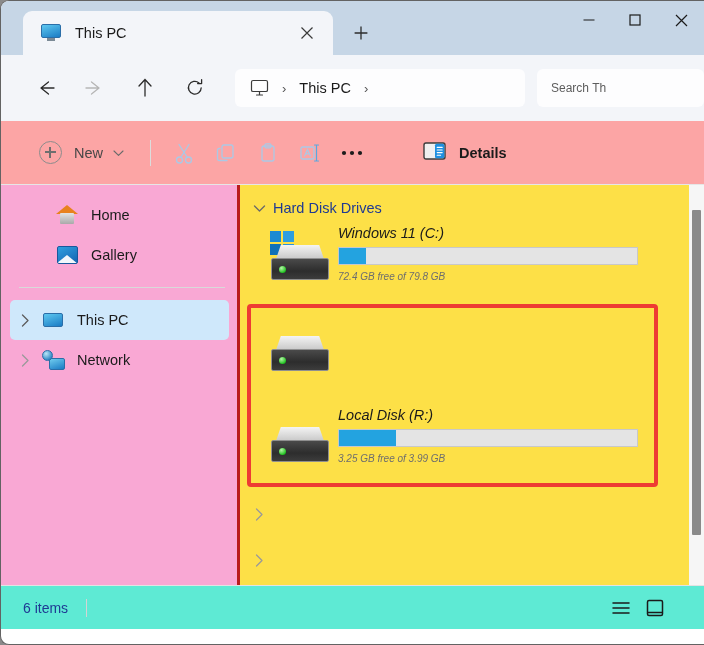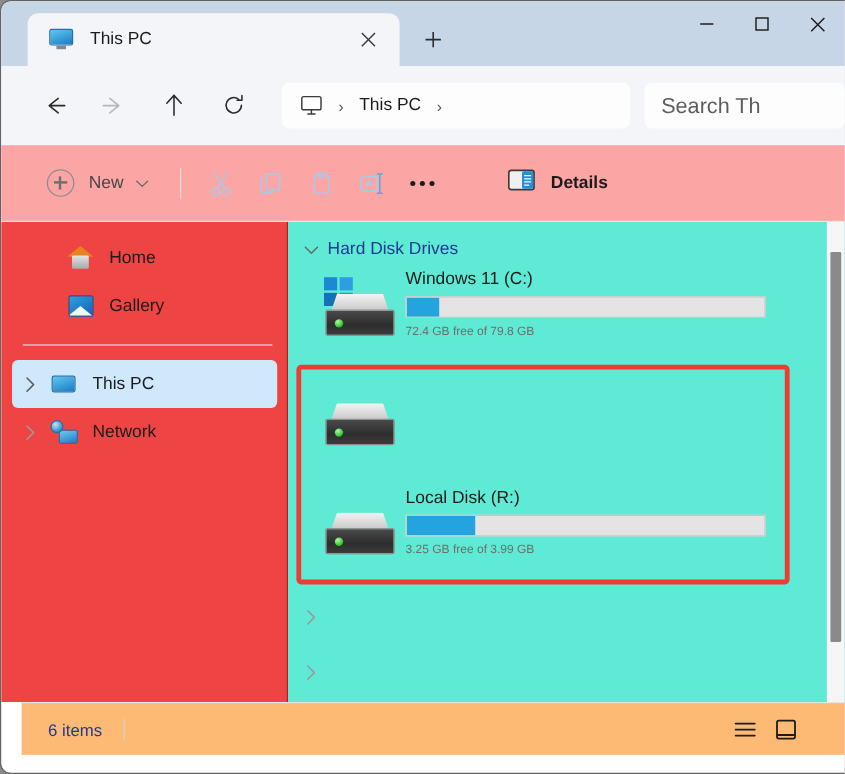--- a/index.html
+++ b/index.html
@@ -139,21 +139,21 @@
     background: #fdfdfe;
     border-radius: 6px;
     margin-left: 12px;
     display: flex;
     align-items: center;
     padding-left: 14px;
     box-sizing: border-box;
     overflow: hidden;
   }
   .search-placeholder {
-    font-size: 18px;
+    font-size: 12px;
     color: #5d5d5d;
     white-space: nowrap;
   }
 
   
   .cmdbar {
     height: 64px;
     background: #fca5a5;
     display: flex;
     align-items: center;
@@ -200,24 +200,24 @@
 
   
   .bodysplit {
     display: flex;
     height: 400px;
     background: #ffffff;
   }
   .sidebar {
     width: 239px;
     flex: 0 0 auto;
-    background: #ef4444;
+    background: #f9a8d4;
     padding-top: 10px;
     box-sizing: border-box;
-    border-right: 1px solid #b91c1c;
+    border-right: 3px solid #b91c1c;
   }
   .sb-item {
     display: flex;
     align-items: center;
     height: 40px;
     margin: 0 8px 0 9px;
     border-radius: 5px;
     padding-left: 0;
   }
   .sb-item.selected { background: #cfe8fb; }
@@ -295,21 +295,21 @@
     border-radius: 50%;
     background: radial-gradient(circle at 35% 30%, #b8e6f7, #2c86c4 75%);
     border: 1px solid #2a6ea8;
     box-sizing: border-box;
   }
 
   
   .mainpane {
     flex: 1 1 auto;
     position: relative;
-    background: #5eead4;
+    background: #fde047;
     padding-top: 6px;
     overflow: hidden;
   }
   .grp-header {
     display: flex;
     align-items: center;
     height: 26px;
     padding-left: 8px;
     margin-top: 4px;
   }
@@ -322,20 +322,21 @@
     font-size: 14.5px;
     color: #1f3a93;
     margin-left: 3px;
   }
   .drive-row {
     display: flex;
     align-items: flex-start;
     padding-left: 22px;
     height: 91px;
     box-sizing: border-box;
+    font-style: italic;
   }
   .drive-icon-wrap {
     width: 76px;
     flex: 0 0 auto;
     display: flex;
     align-items: center;
     justify-content: center;
     padding-top: 22px;
   }
   
@@ -443,27 +444,26 @@
     top: 25px;
     width: 9px;
     height: 325px;
     background: #8a8a8a;
     border-radius: 1px;
   }
 
   
   .statusbar {
     height: 44px;
-    background: #fdba74;
+    background: #5eead4;
     border-top: 1px solid #e3e3e3;
     display: flex;
     align-items: center;
     padding: 0 32px 0 22px;
     box-sizing: border-box;
-    margin-left: 17px;
   }
   .status-text {
     font-size: 14px;
     color: #1f3a93;
   }
   .status-sep {
     width: 1px; height: 18px;
     background: #d4d4d4;
     margin-left: 18px;
   }

